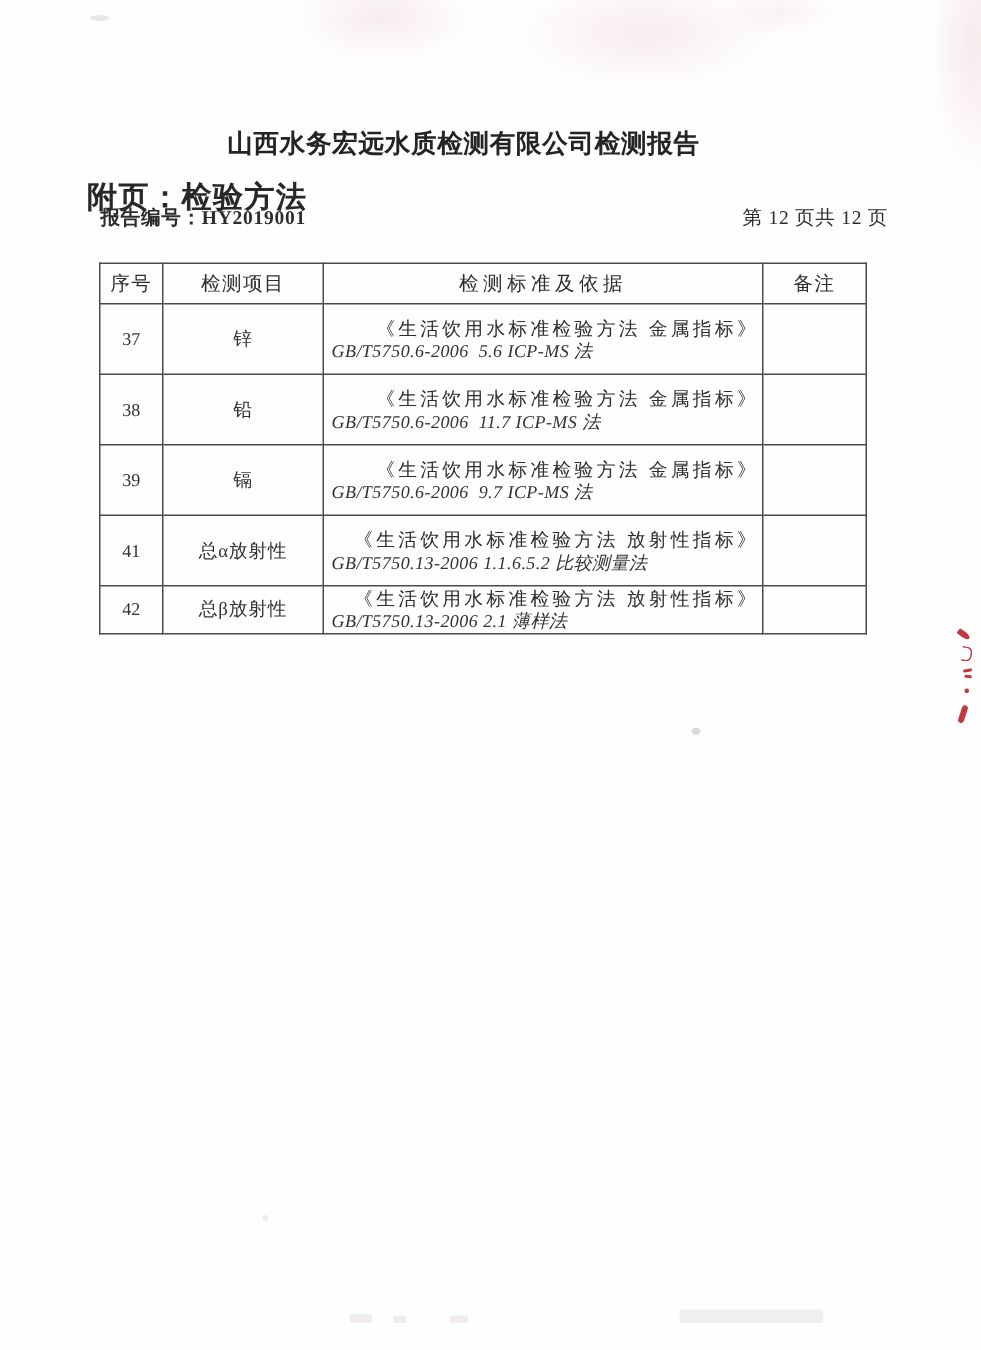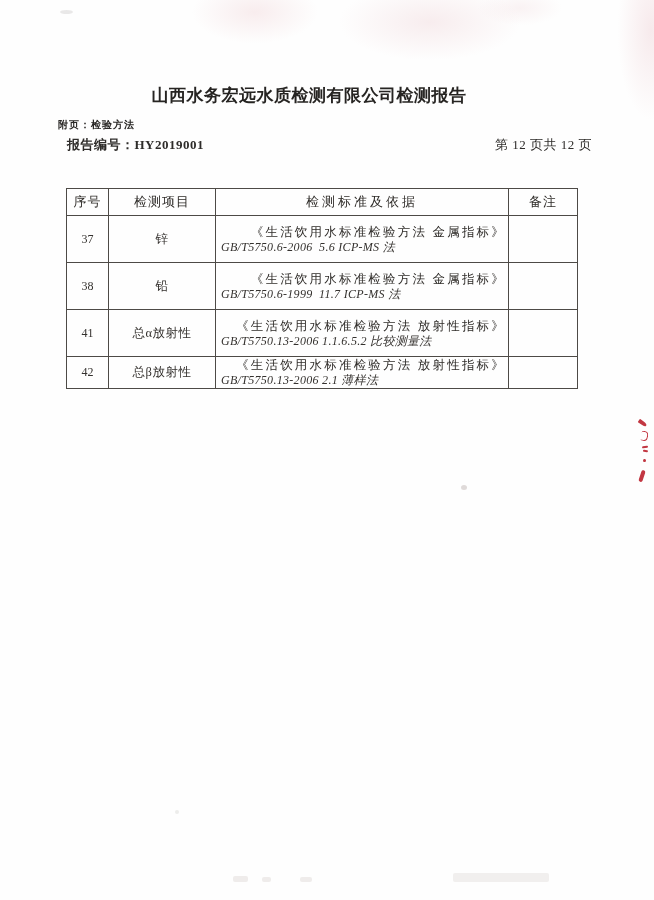--- a/index.html
+++ b/index.html
@@ -35,21 +35,21 @@
     font-size: 17px;
     font-weight: bold;
     letter-spacing: 0.5px;
     color: #262422;
   }
   .doc-subtitle {
     position: absolute;
     top: 118px;
     left: 58px;
     font-family: "Liberation Sans", "DejaVu Sans", sans-serif;
-    font-size: 10px;
+    font-size: 20px;
     font-weight: bold;
     letter-spacing: 1px;
     color: #2a2826;
   }
   .meta-row {
     position: absolute;
     top: 136px;
     left: 67px;
     right: 62px;
     display: flex;
@@ -64,21 +64,20 @@
   
   table.method-table {
     position: absolute;
     top: 175px;
     left: 66px;
     width: 511px;
     border-collapse: collapse;
     table-layout: fixed;
     font-size: 12px;
     color: #34312e;
-    margin-top: 13px;
   }
   .method-table col.col-no     { width: 42px; }
   .method-table col.col-item   { width: 107px; }
   .method-table col.col-std    { width: 293px; }
   .method-table col.col-remark { width: 69px; }
 
   .method-table th, .method-table td {
     border: 1px solid #4d4a46;
     padding: 0;
     vertical-align: middle;
@@ -177,21 +176,30 @@
           <div class="std1">《生活饮用水标准检验方法 金属指标》</div>
           <div class="std2">GB/T5750.6-2006  5.6 ICP-MS 法</div>
         </td>
         <td class="c-remark"></td>
       </tr>
       <tr>
         <td class="c-no">38</td>
         <td class="c-item">铅</td>
         <td class="c-std">
           <div class="std1">《生活饮用水标准检验方法 金属指标》</div>
-          <div class="std2">GB/T5750.6-1999  11.7 ICP-MS 法</div>
+          <div class="std2">GB/T5750.6-2006  11.7 ICP-MS 法</div>
+        </td>
+        <td class="c-remark"></td>
+      </tr>
+      <tr>
+        <td class="c-no">39</td>
+        <td class="c-item">镉</td>
+        <td class="c-std">
+          <div class="std1">《生活饮用水标准检验方法 金属指标》</div>
+          <div class="std2">GB/T5750.6-2006  9.7 ICP-MS 法</div>
         </td>
         <td class="c-remark"></td>
       </tr>
       <tr>
         <td class="c-no">41</td>
         <td class="c-item">总α放射性</td>
         <td class="c-std">
           <div class="std1">《生活饮用水标准检验方法 放射性指标》</div>
           <div class="std2">GB/T5750.13-2006 1.1.6.5.2 比较测量法</div>
         </td>

